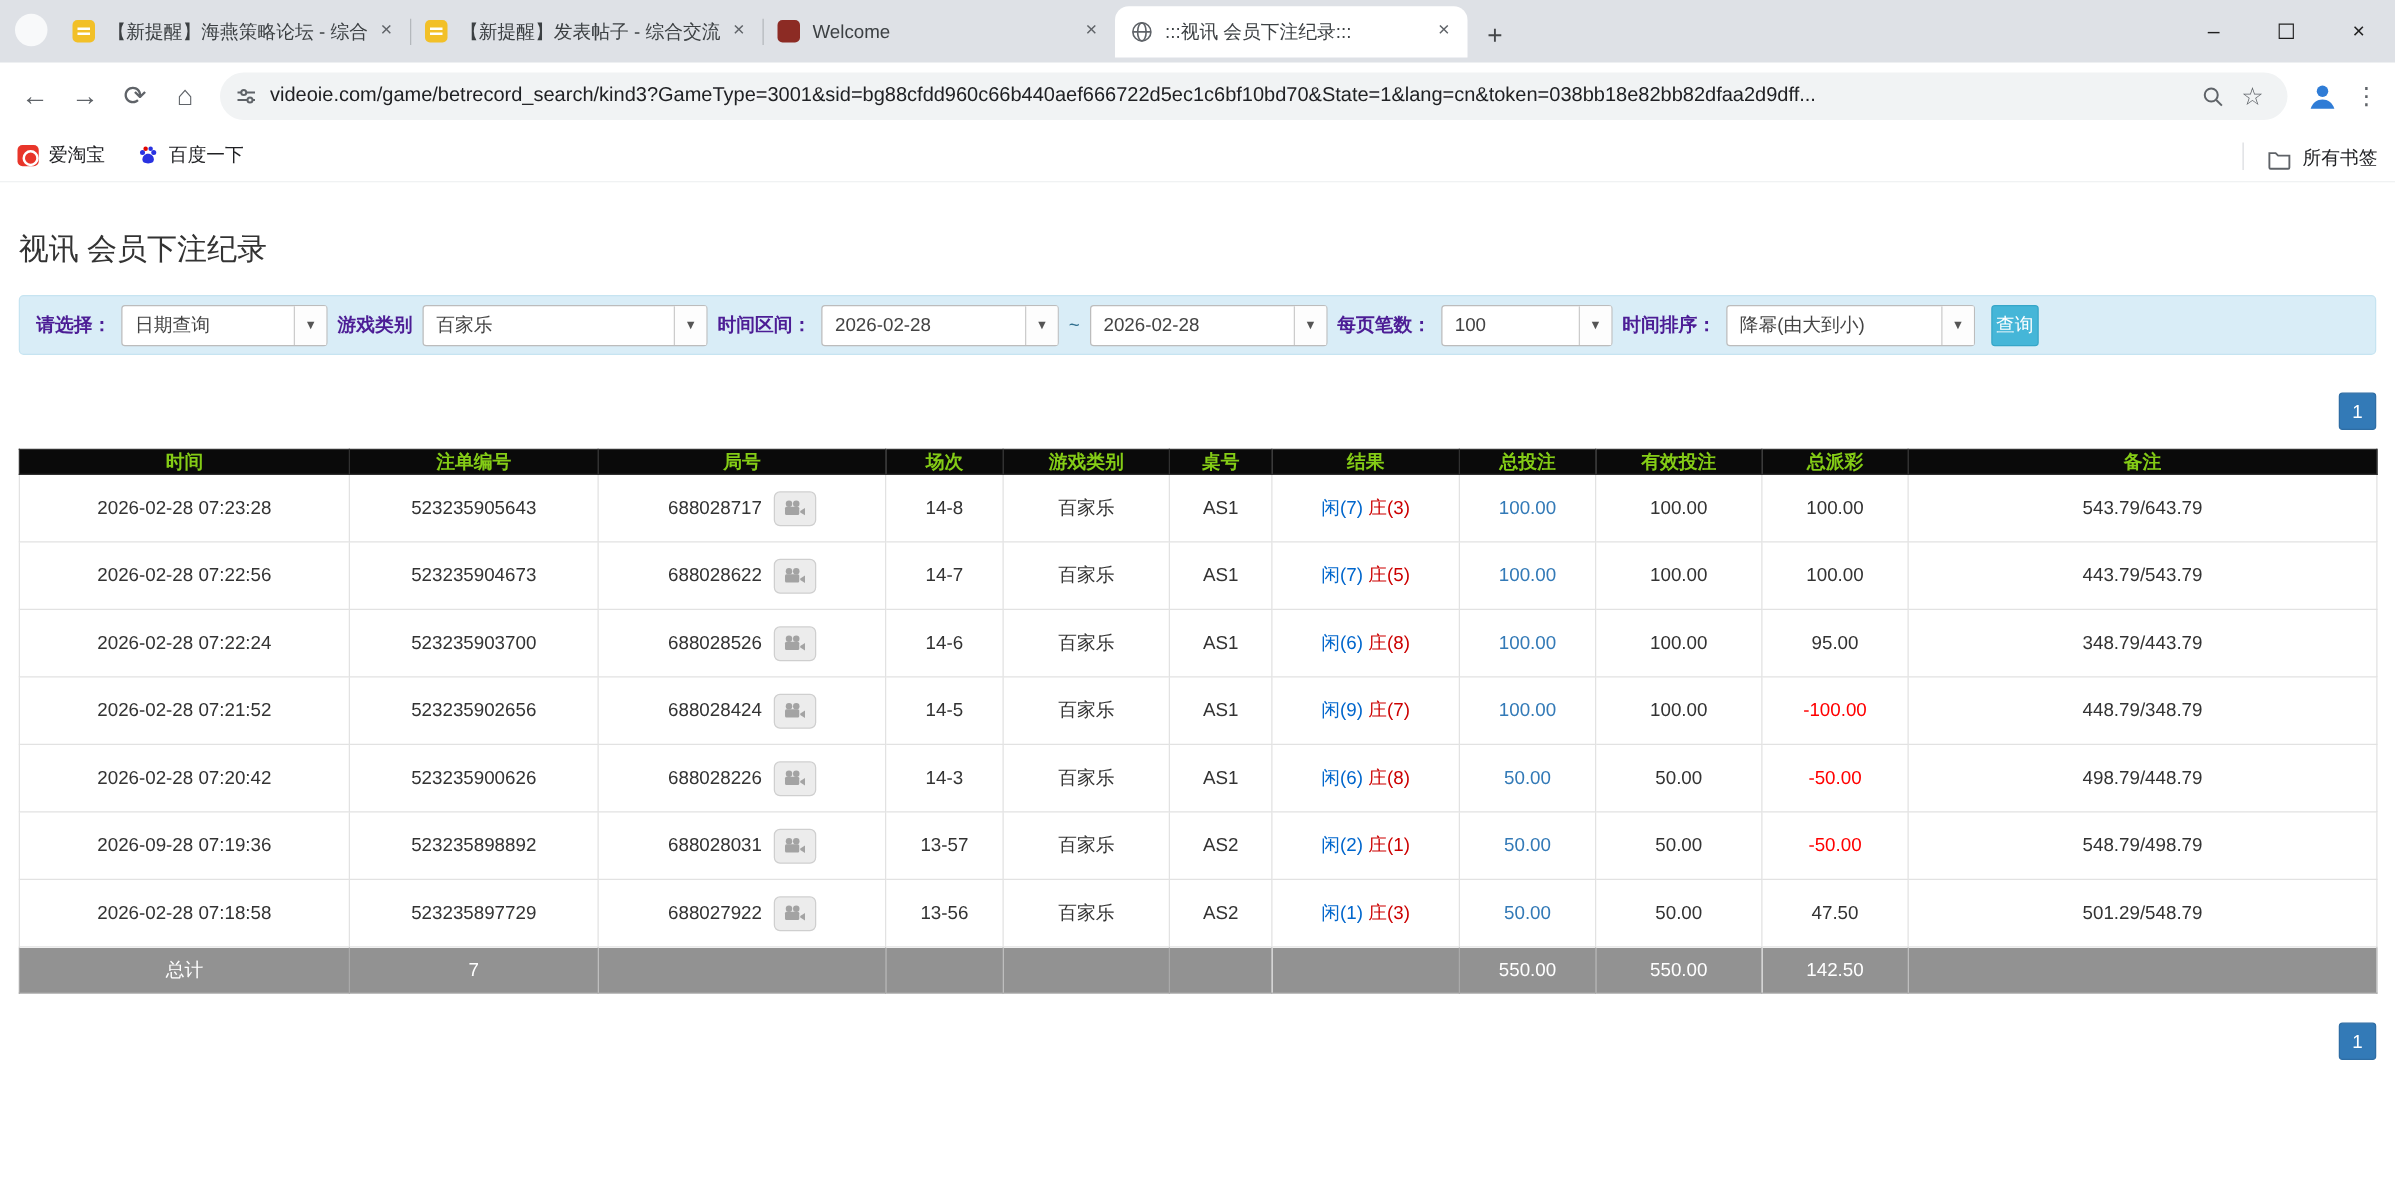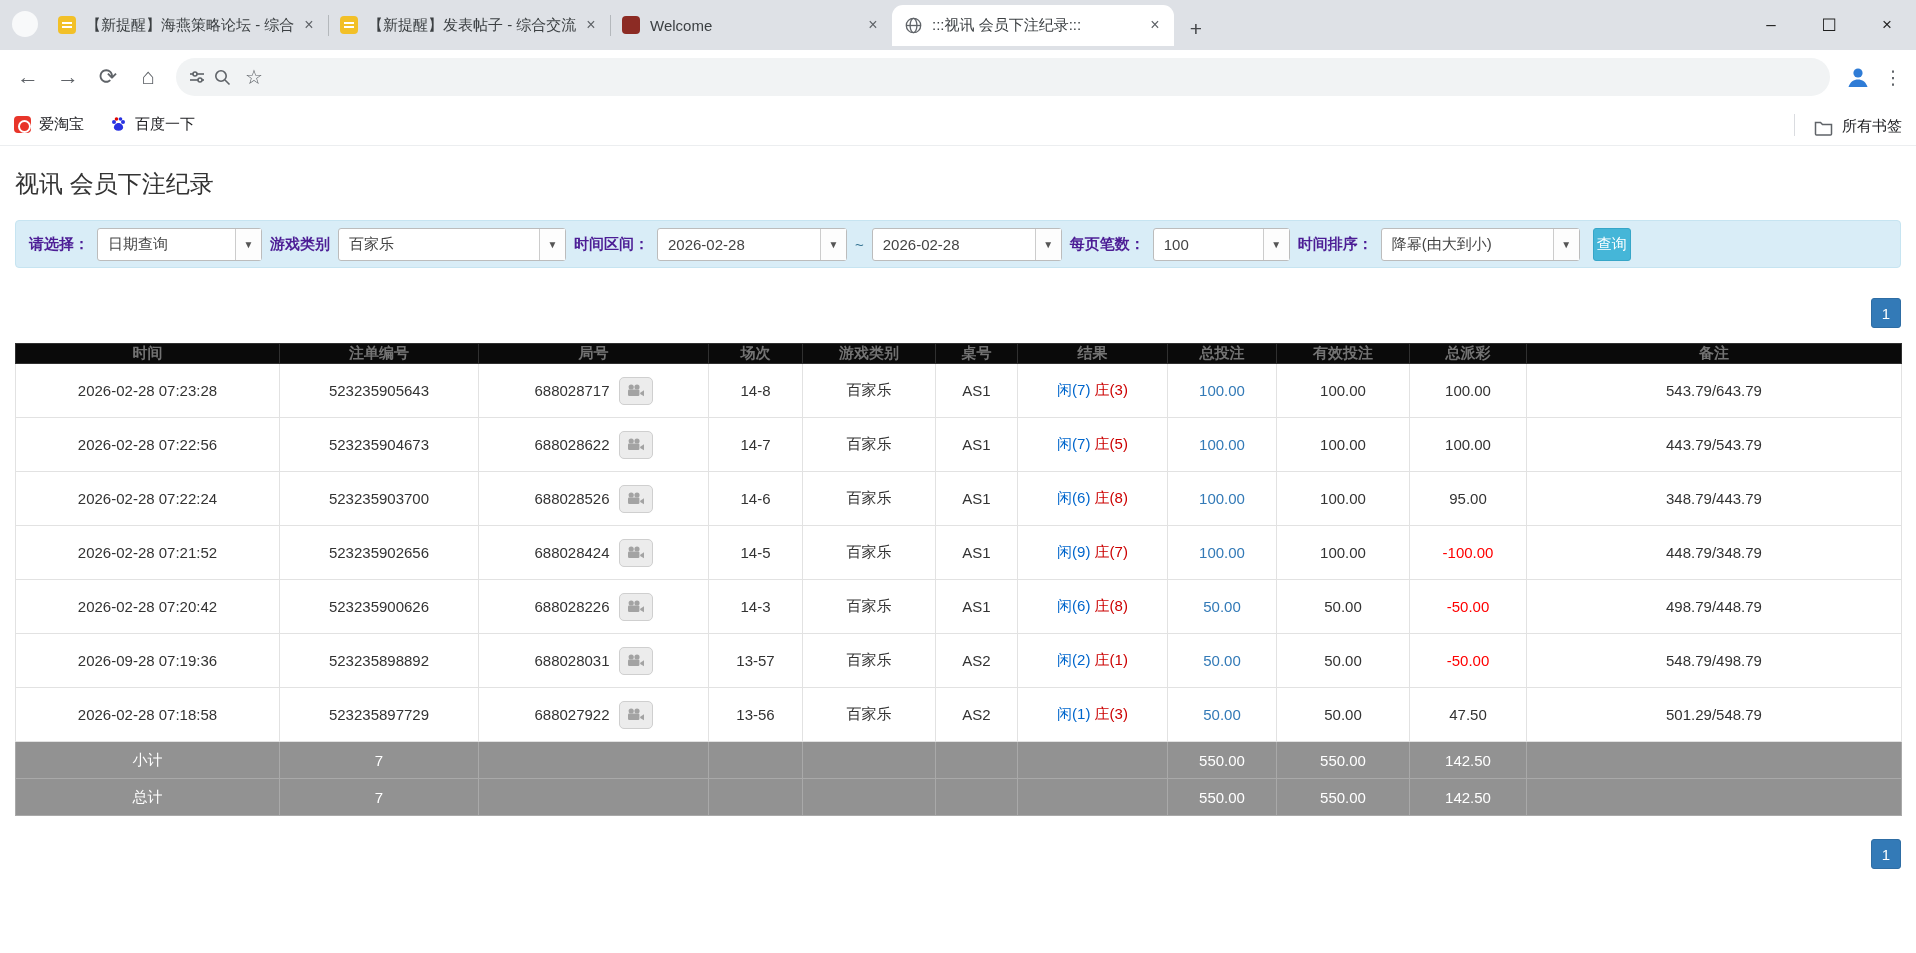--- a/index.html
+++ b/index.html
@@ -40,21 +40,21 @@
   .bookmarks-bar{height:42px;background:#fff;display:flex;align-items:center;padding:0 14px;font-size:15px;
                  color:#202124;border-bottom:1px solid #eceef0}
   .bm-item{display:flex;align-items:center;gap:8px;margin-right:26px}
   .bm-ico-taobao{width:17px;height:17px;border-radius:4px;background:#e8352a;position:relative}
   .bm-ico-taobao::after{content:"";position:absolute;left:4px;top:4px;width:9px;height:9px;border:2px solid #fff;border-radius:50%}
   .bm-right{margin-left:auto;display:flex;align-items:flex-end;gap:9px}
   .bm-divider{width:1px;height:22px;background:#dadce0;margin-right:10px}
 
   
   .page{padding-top:24px;background:#fff}
-  h1{font-size:24px;font-weight:500;color:#333;margin:0 0 22px 15px;line-height:28px}
+  h1{font-size:24px;font-weight:500;color:#333;margin:16px 0 22px 15px;line-height:28px}
 
   .filter-bar{margin:0 15px;height:48px;background:#d9edf7;border:1px solid #c6e4f1;border-radius:4px;
               display:flex;align-items:center;padding:0 13px;gap:8px;font-size:15px;white-space:nowrap}
   .f-label{color:#4c1d95;font-weight:bold}
   .combo{height:33px;background:#fff;border:1px solid #bcbcbc;border-radius:3px;display:flex;align-items:stretch;flex:0 0 auto}
   .combo-text{flex:1;display:flex;align-items:center;padding:0 10px;color:#444;overflow:hidden}
   .combo-caret{width:26px;border-left:1px solid #ccc;display:flex;align-items:center;justify-content:center;
                color:#555;font-size:10px;background:#fdfdfd}
   .tilde{color:#31708f}
   .search-btn{height:33px;padding:0 3px;margin-left:5px;background:#45b6d8;border:1px solid #36a6c8;border-radius:3px;
@@ -64,21 +64,21 @@
             display:flex;align-items:center;justify-content:space-between;padding:0 15px;font-size:15px}
   .info-left{color:#3d4a3d}
   .info-right{color:#ff0000}
 
   .pager{display:flex;justify-content:flex-end;margin:30px 15px 15px}
   .pager.bottom{margin:23px 15px 0}
   .page-btn{min-width:30px;height:30px;padding:0 6px;background:#337ab7;border:1px solid #2e6da4;border-radius:3px;
             color:#fff;display:flex;align-items:center;justify-content:center;font-size:15px;cursor:pointer}
 
   table{width:1886px;margin:0 15px;border-collapse:collapse;table-layout:fixed;font-size:15px;color:#333}
-  thead th{background:#0a0a0a;color:#737373;font-weight:bold;height:18px;border:1px solid #303030;font-size:15px}
+  thead th{background:#0a0a0a;color:#84cc16;font-weight:bold;height:18px;border:1px solid #303030;font-size:15px}
   tbody td{height:54px;border:1px solid #e2e2e2;text-align:center;background:#fff;overflow:hidden}
   tr.sum td{background:#929292;color:#fff;height:37px;border:1px solid #a9a9a9}
 
   .round-wrap{display:inline-flex;align-items:center;gap:9px}
   .cam-btn{width:34px;height:28px;background:#ececec;border:1px solid #cfcfcf;border-radius:5px;
            display:inline-flex;align-items:center;justify-content:center;cursor:pointer}
   .link{color:#337ab7;cursor:pointer}
   .res-p{color:#0066cc}
   .res-b{color:#cc0000}
   .neg{color:#ff0000}
@@ -145,20 +145,21 @@
       <span style="display:flex">
         <svg width="18" height="18" viewBox="0 0 18 18">
             <g stroke="#5f6368" stroke-width="1.6" fill="none">
           <line x1="2" y1="6" x2="16" y2="6"></line>
               <line x1="2" y1="12" x2="16" y2="12"></line>
           <circle cx="7" cy="6" r="2" fill="#f1f3f4"></circle>
               <circle cx="12" cy="12" r="2" fill="#f1f3f4"></circle>
             </g>
           </svg>
       </span>
+      <span class="omni-url">videoie.com/game/betrecord_search/kind3?GameType=3001&amp;sid=bg88cfdd960c66b440aef666722d5ec1c6bf10bd70&amp;State=1&amp;lang=cn&amp;token=038bb18e82bb82dfaa2d9dff...</span>
       <span class="omni-icon">
         <svg width="19" height="19" viewBox="0 0 19 19">
             <g fill="none" stroke="#5f6368" stroke-width="1.6">
           <circle cx="8" cy="8" r="5.2"></circle>
               <line x1="12" y1="12" x2="16.5" y2="16.5"></line>
             </g>
           </svg>
       </span>
       <span class="omni-icon star">☆</span>
     </div>
@@ -470,33 +471,20 @@
     <td>AS2</td>
     <td>
       <span class="res-p">闲(1)</span>
       <span class="res-b">庄(3)</span></td>
     <td class="link">50.00</td>
     <td>50.00</td>
     <td class="">47.50</td>
     <td>501.29/548.79</td>
   </tr>
   <tr class="sum">
-    <td>小计</td>
-    <td>7</td>
-    <td></td>
-          <td></td>
-    <td></td>
-          <td></td>
-    <td></td>
-    <td>550.00</td>
-    <td>550.00</td>
-    <td>142.50</td>
-    <td></td>
-  </tr>
-  <tr class="sum">
     <td>总计</td>
     <td>7</td>
     <td></td>
           <td></td>
     <td></td>
           <td></td>
     <td></td>
     <td>550.00</td>
     <td>550.00</td>
     <td>142.50</td>

